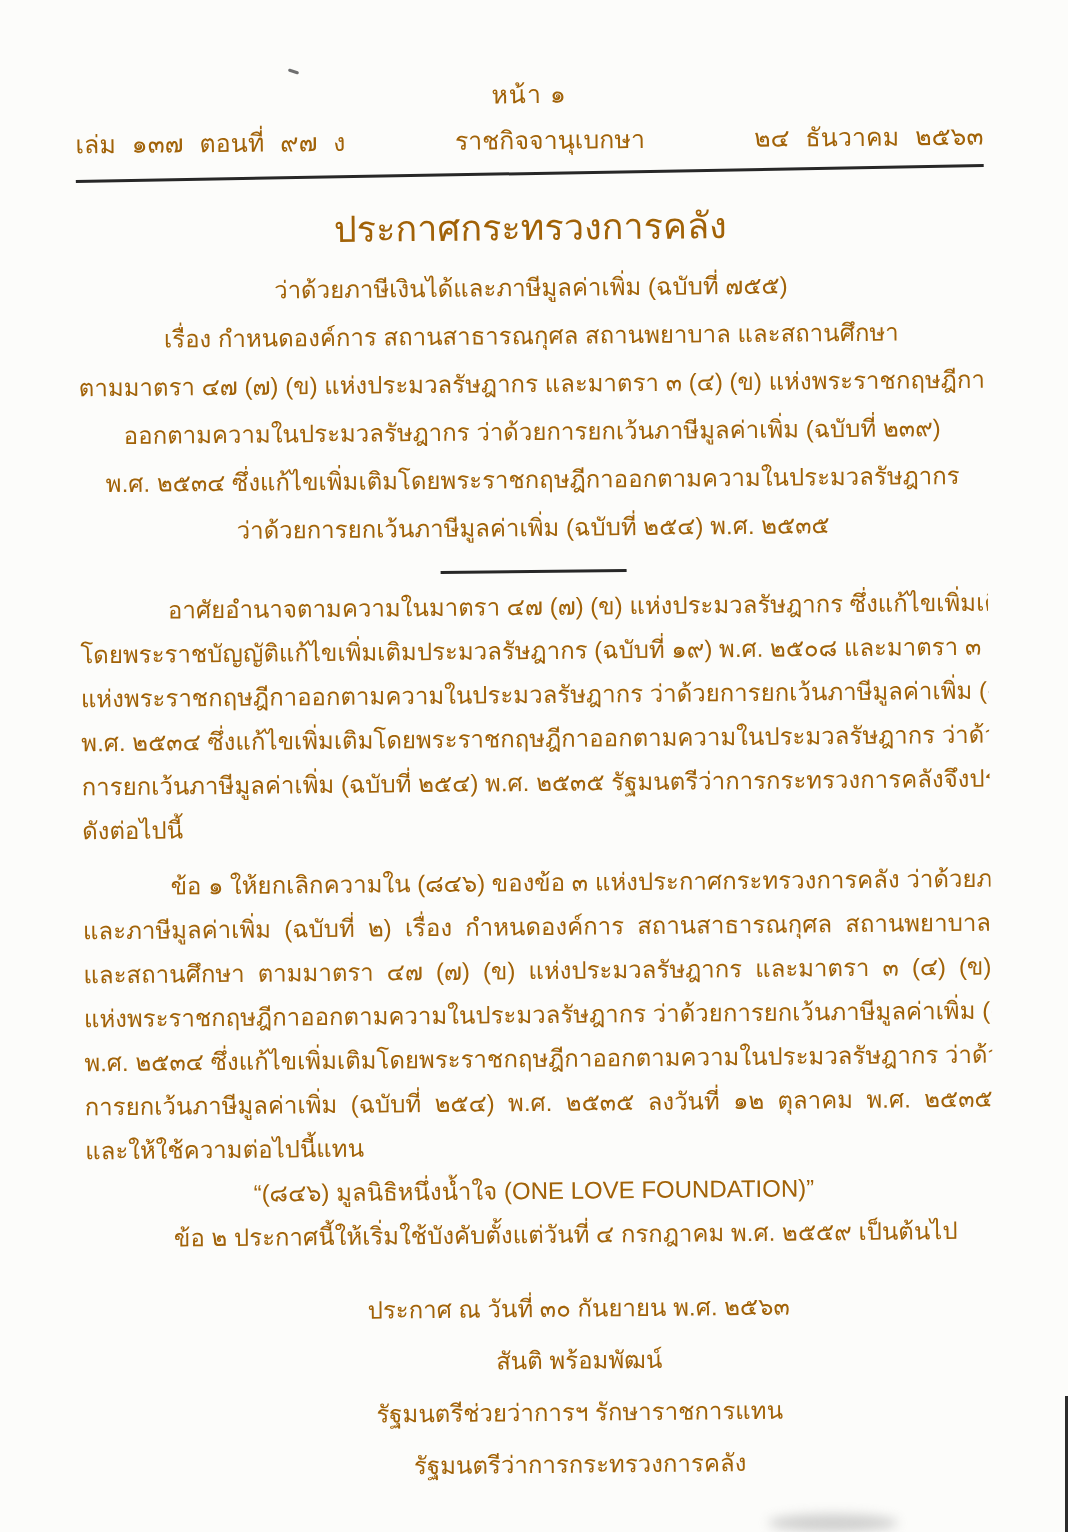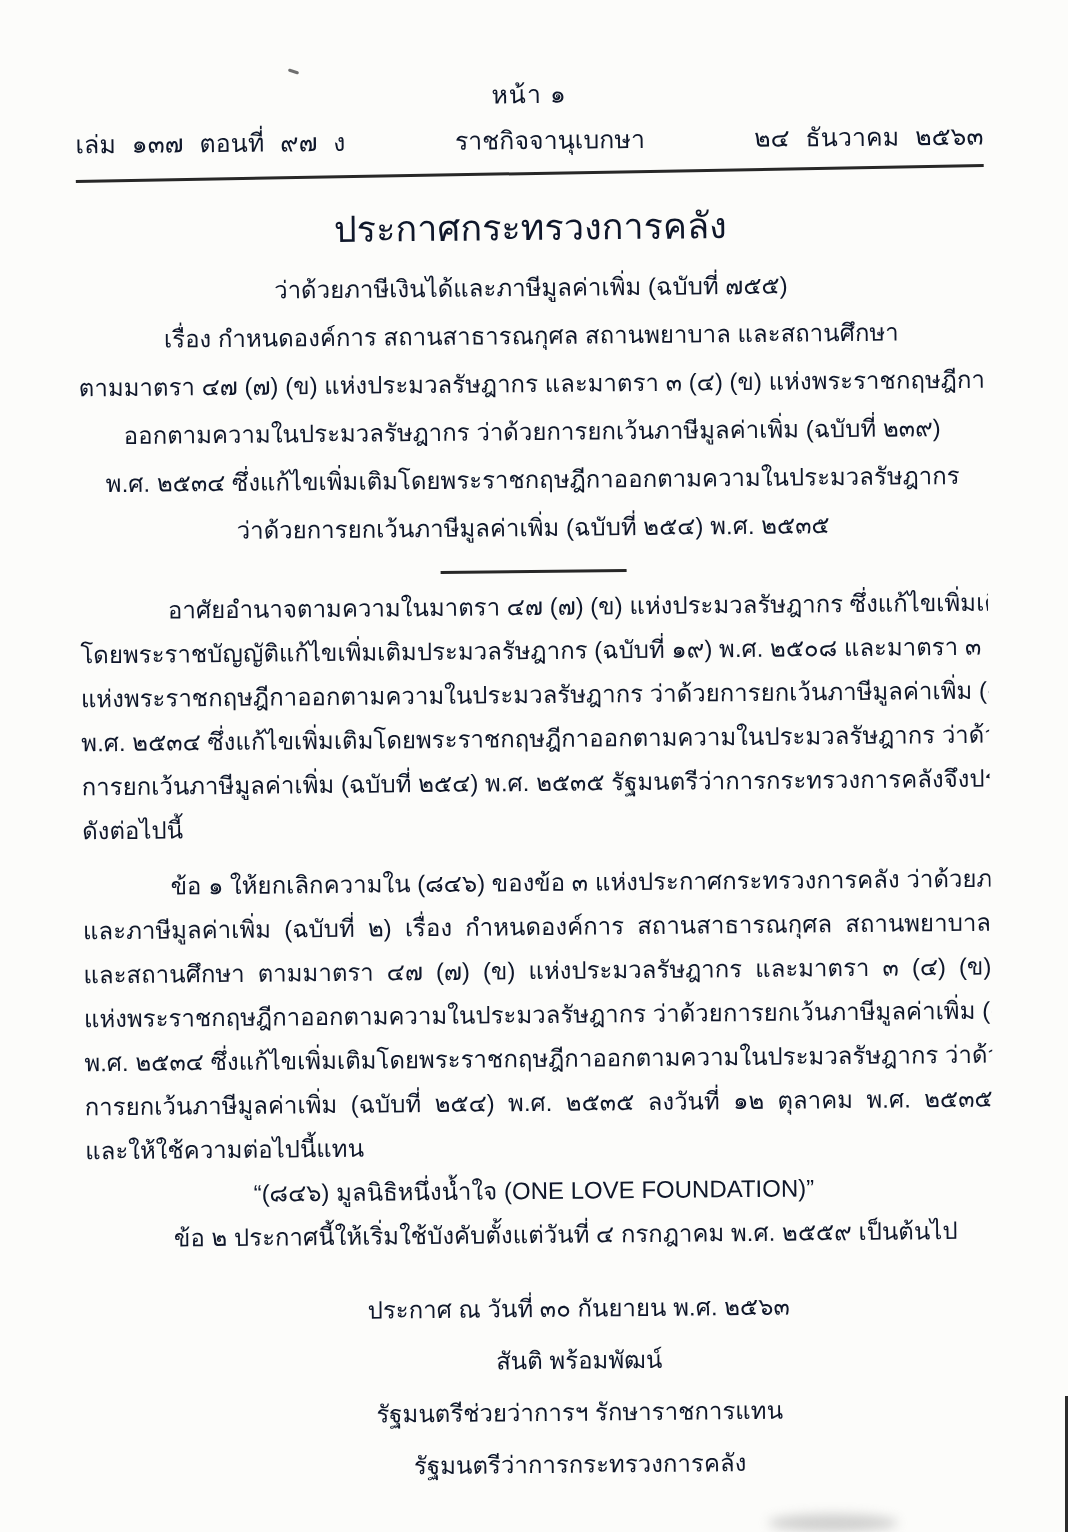--- a/index.html
+++ b/index.html
@@ -1,18 +1,18 @@
 <!DOCTYPE html>
 <html lang="th"><head>
 <meta charset="utf-8">
 <style>
   html,body{margin:0;padding:0;background:#ffffff;}
   .page{
     position:relative;width:1068px;height:1532px;overflow:hidden;
-    background:#fcfcfa;color:#0f172a;
+    background:#fcfcfa;color:#a16207;
     font-family:"Liberation Sans","DejaVu Sans",sans-serif;
   }
   .content{
     position:absolute;inset:0;padding:0 80px;box-sizing:border-box;
     transform:rotate(-0.55deg);transform-origin:50% 40%;
   }
   .page-no{margin-top:74px;text-align:center;font-size:25px;letter-spacing:1px;}
   .header-row{
     display:flex;justify-content:space-between;align-items:baseline;
     margin-top:6px;font-size:25px;word-spacing:9px;white-space:nowrap;

